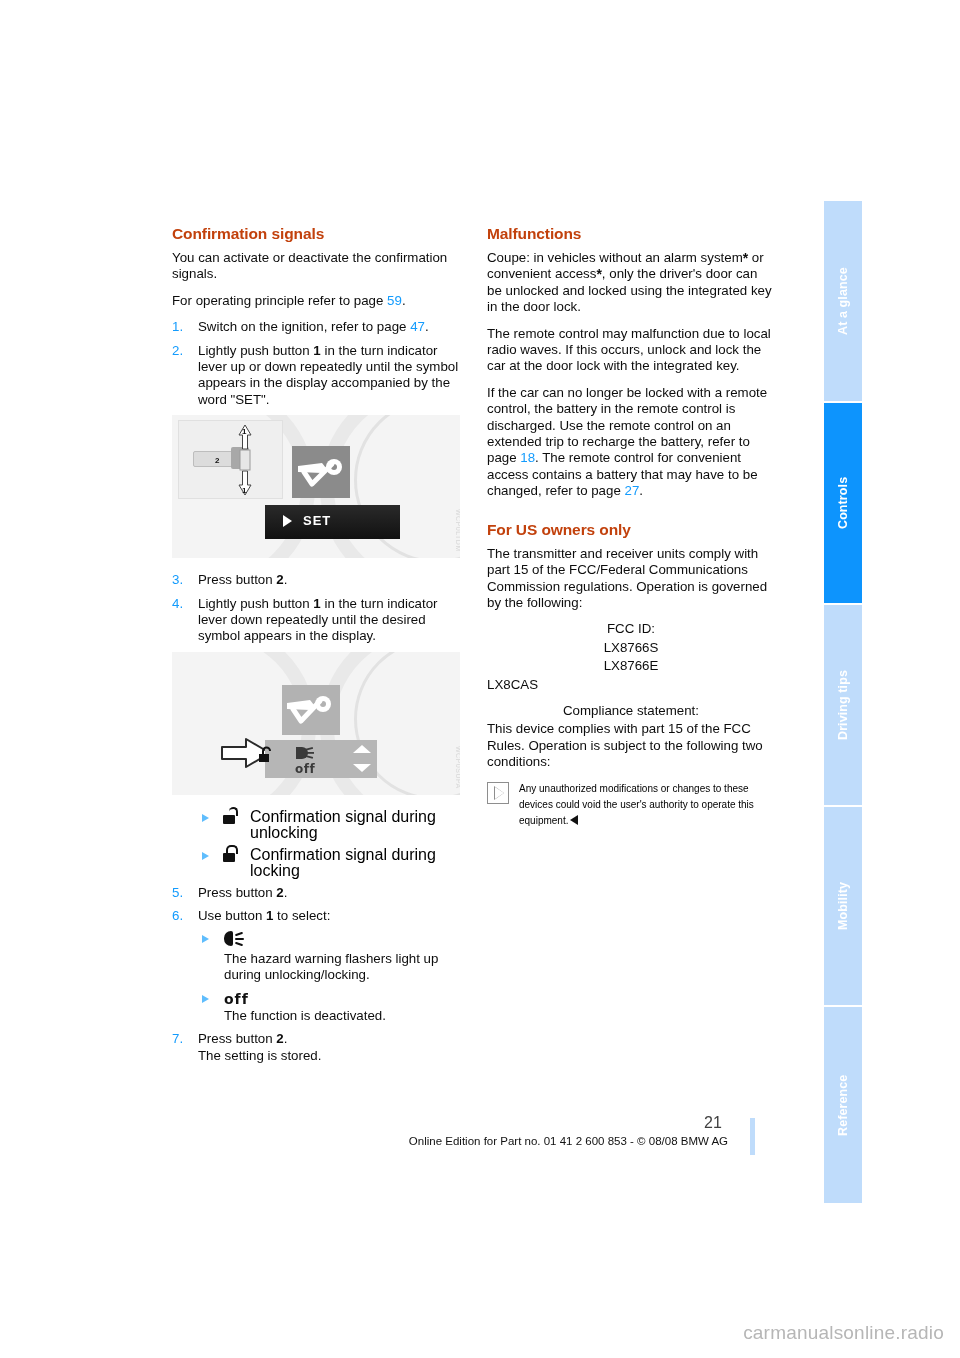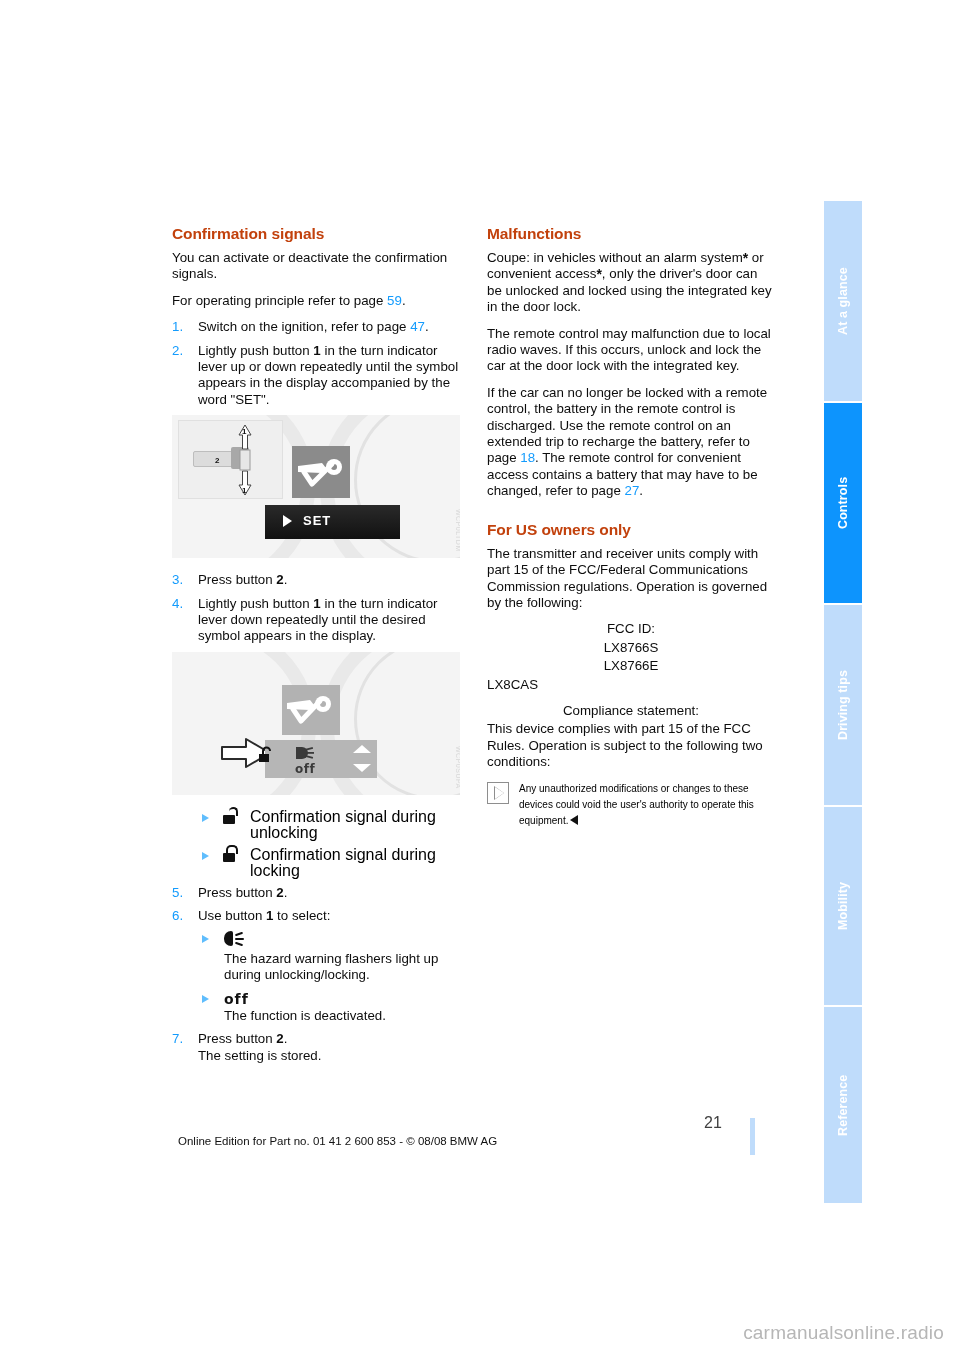--- a/index.html
+++ b/index.html
@@ -166,21 +166,21 @@
   .setbar .lbl{position:absolute;left:38px;top:8px;color:#fff;font-size:13px;font-weight:bold;letter-spacing:1px;}
   .setbar .play{position:absolute;left:18px;top:10px;width:0;height:0;
     border-top:6px solid transparent;border-bottom:6px solid transparent;border-left:9px solid #fff;}
   
   .keybox2{position:absolute;left:110px;top:33px;width:58px;height:50px;background:#b2b2b2;}
   .menubar{position:absolute;left:93px;top:88px;width:112px;height:38px;background:#b6b6b6;}
   .mcell{position:absolute;color:#3a3a3a;}
 
   
   .pagenum{position:absolute;left:688px;top:1114px;font-size:16px;color:#404040;margin-left:16px;}
-  .footline{position:absolute;left:178px;top:1135px;width:560px;text-align:left;font-size:11.5px;color:#111;}
+  .footline{position:absolute;left:168px;top:1135px;width:560px;text-align:right;font-size:11.5px;color:#111;}
   .footbar{position:absolute;left:750px;top:1118px;width:5px;height:37px;background:#bfdcfb;}
   .watermark{
     position:absolute;right:16px;bottom:14px;
     font-size:19px;color:#b6b6b6;letter-spacing:.2px;
   }
   .kicker{position:absolute;left:0;top:0;}
 </style>
 </head>
 <body>
 

